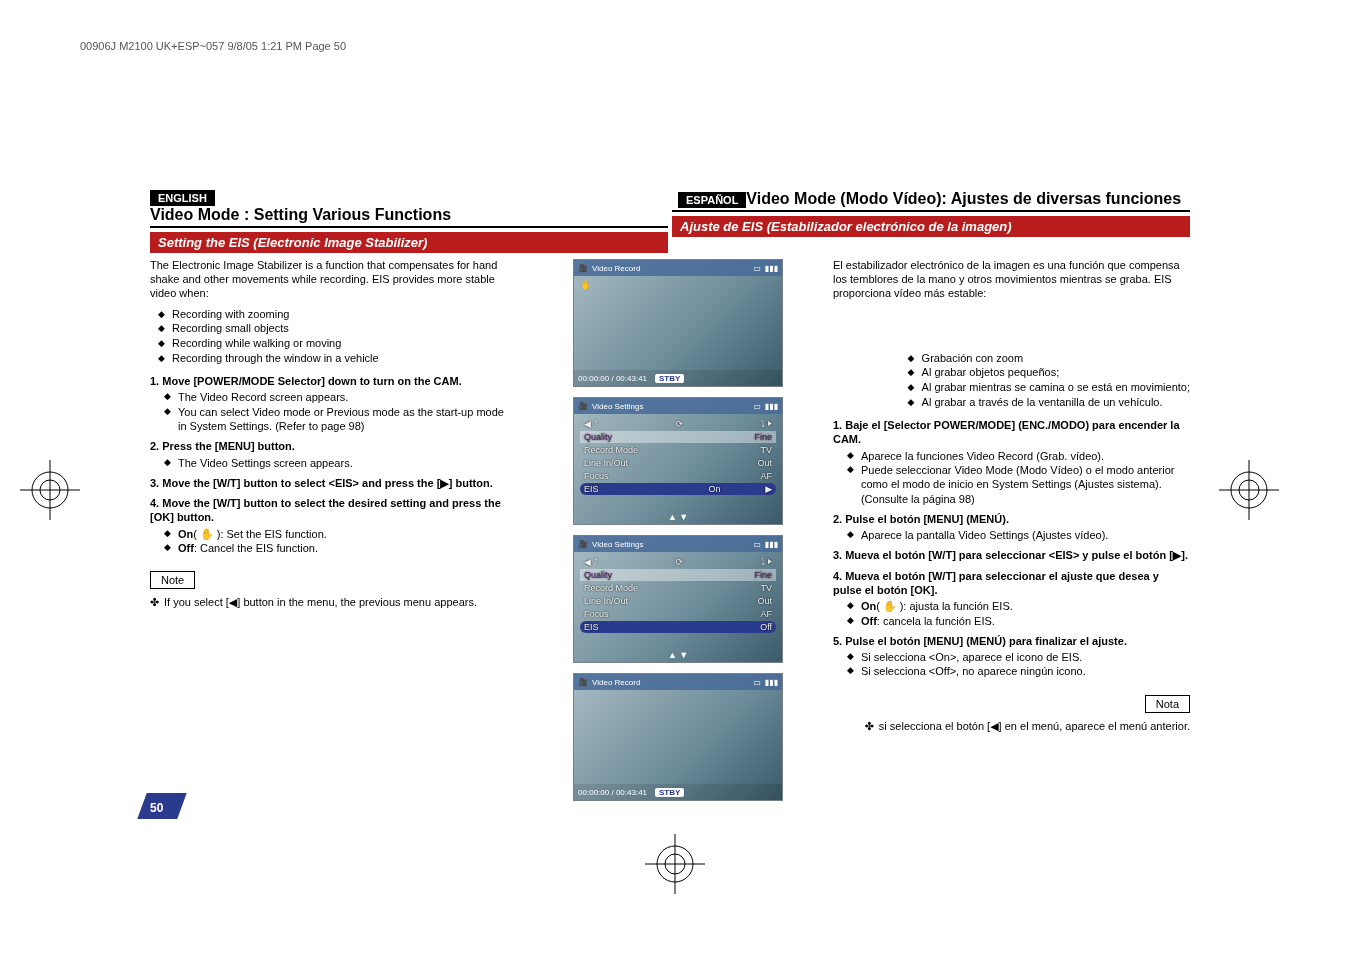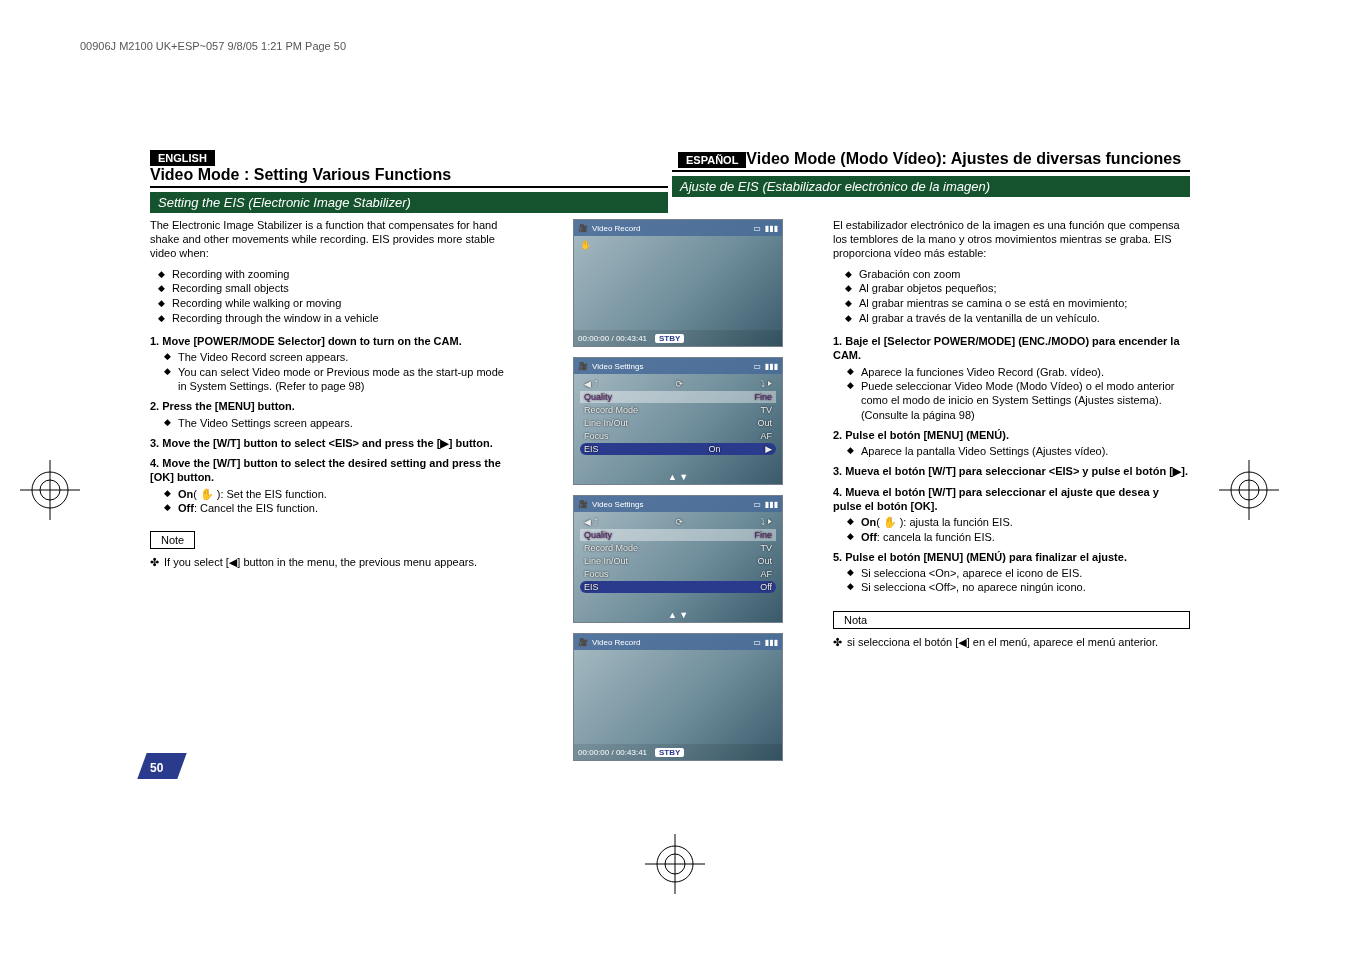--- a/index.html
+++ b/index.html
@@ -37,20 +37,21 @@
 
   .content {
     position: absolute;
     top: 150px;
     left: 150px;
     width: 1040px;
   }
   .top-row {
     display: flex;
     gap: 4px;
+    margin-top: 40px;
   }
   .col-left, .col-right { flex: 1; }
   .lang-tag {
     display: inline-block;
     background: #000;
     color: #fff;
     font-weight: bold;
     font-size: 11px;
     padding: 2px 8px;
   }
@@ -61,34 +62,34 @@
     padding-bottom: 2px;
     margin-bottom: 4px;
   }
   .title-text {
     font-weight: bold;
     font-size: 16px;
     flex: 1;
     line-height: 1.15;
   }
   .section-bar {
-    background: #14532d;
+    background: #b91c1c;
     color: #fff;
     font-style: italic;
-    font-weight: normal;
+    font-weight: bold;
     font-size: 13px;
     padding: 3px 8px;
     margin-bottom: 6px;
   }
   .body-cols {
     display: flex;
     gap: 24px;
   }
   .text-col { width: 360px; }
-  .text-col-right { width: 360px; }
+  .text-col-right { width: 360px; align-items: flex-end; }
   .middle-col { width: 280px; padding: 0 8px; }
   .para { margin-bottom: 6px; line-height: 1.25; }
   .bullets { list-style: none; padding-left: 22px; margin-bottom: 8px; }
   .bullets li { position: relative; line-height: 1.35; }
   .bullets li::before { content: "◆"; position: absolute; left: -14px; font-size: 9px; top: 1px; }
   .steps { list-style: none; padding-left: 0; }
   .steps > li { margin-bottom: 6px; line-height: 1.3; }
   .step-label { font-weight: bold; display: inline; }
   .sub-bullets { list-style: none; padding-left: 28px; margin-top: 2px; }
   .sub-bullets li { position: relative; line-height: 1.3; }
@@ -202,21 +203,21 @@
   }
   .lang-float-right {
     float: right;
     margin-top: 2px;
     margin-left: 6px;
   }
   .right-body {
     display: flex;
     flex-direction: column;
   }
-  .right-bullets-wrap { padding-left: 4px; }
+  .right-bullets-wrap { padding-left: 4px; margin-top: 44px; }
 </style>
 </head>
 <body>
 
 <div class="page">
 
   <div class="header-line">00906J M2100 UK+ESP~057  9/8/05 1:21 PM  Page 50</div>
 
   <div class="registration reg-left">
     <svg viewBox="0 0 60 60">

